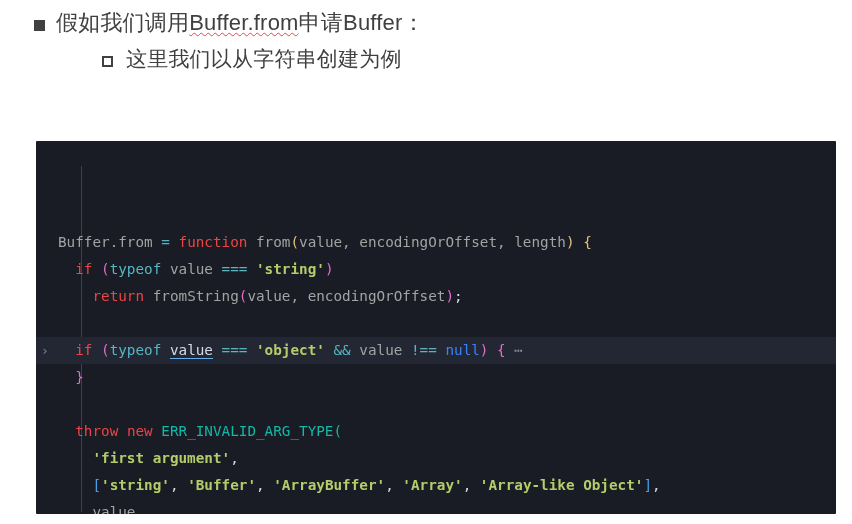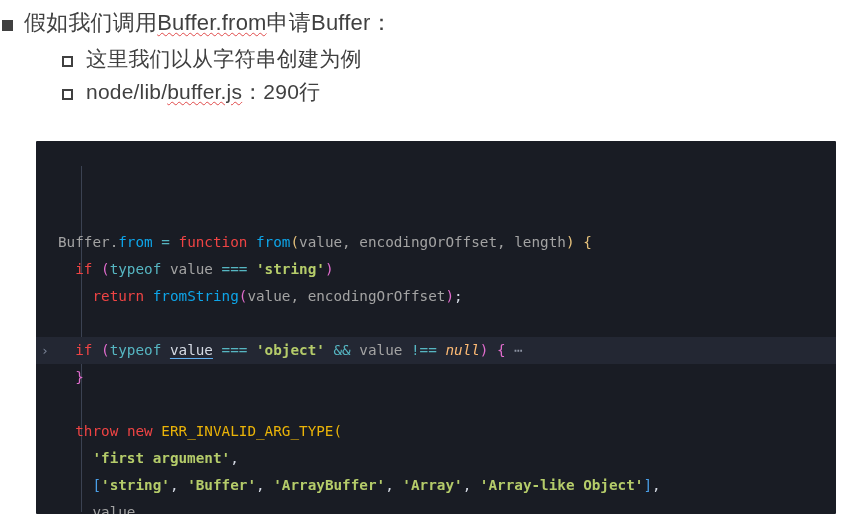--- a/index.html
+++ b/index.html
@@ -18,22 +18,22 @@
   
   .slide-body {
     padding: 12px 0 0 0;
   }
 
   .bullet-row {
     display: flex;
     align-items: flex-start;
     line-height: 1;
   }
-  .bullet-row.level-1 { padding-left: 2px; margin-bottom: 14px; }
-  .bullet-row.level-2 { padding-left: 62px; margin-bottom: 12px; }
+  .bullet-row.level-1 { padding-left: 34px; margin-bottom: 14px; }
+  .bullet-row.level-2 { padding-left: 62px; margin-bottom: 12px; margin-left: 40px; }
 
   .marker-filled {
     width: 11px;
     height: 11px;
     background: #404040;
     flex: 0 0 auto;
     margin-top: 8px;
     margin-right: 11px;
   }
   .marker-hollow {
@@ -105,49 +105,45 @@
     background: #3b4252;
     z-index: 0;
   }
   .ig-a { left: 45px; height: 346px; }
 
   .code-text { position: relative; z-index: 1; }
 
   
   .t-plain   { color: #a3a3a3; }
   .t-kw      { color: #ef4444; }   
-  .t-func    { color: #0ea5e9; }   
+  .t-func    { color: #a3a3a3; }   
   .t-op      { color: #56b6c2; }   
   .t-str     { color: #b5cc6a; font-weight: bold; }   
   .t-paren   { color: #e06ccd; }   
   .t-brace   { color: #e5c07b; }   
-  .t-yellow  { color: #eab308; }   
-  .t-const   { color: #fdba74; font-style: italic; }   
+  .t-yellow  { color: #14b8a6; }   
+  .t-const   { color: #3b82f6; }   
   .t-bracket { color: #4a9fe8; }   
   .t-punc    { color: #d5dae4; }
   .t-dots    { color: #8d94a3; }
   .t-under   { color: #d5dae4; text-decoration: underline; text-decoration-color: #61afef; text-underline-offset: 3px; }
   .t-dot-lead{ color: #3b4252; }
 </style>
 </head>
 <body>
 
 <div class="slide-body" id="bullet-list">
     <div class="bullet-row level-1">
       <span class="marker-filled"></span>
       <span class="bullet-text"><span>假如我们调用</span><span class="squiggle">Buffer.from</span><span>申请Buffer：</span></span>
     </div>
     <div class="bullet-row level-2">
       <span class="marker-hollow"></span>
       <span class="bullet-text"><span>这里我们以从字符串创建为例</span></span>
     </div>
-    <div class="bullet-row level-2">
-      <span class="marker-hollow"></span>
-      <span class="bullet-text"><span>node/lib/</span><span class="squiggle">buffer.js</span><span>：290行</span></span>
-    </div>
   </div>
 
 <div class="code-block">
   <div class="code-inner">
     <div class="indent-guide ig-a"></div>
     <div id="code-lines"><div class="code-line"><span class="code-text"><span class="t-plain">Buffer</span><span class="t-plain">.</span><span class="t-func">from</span><span class="t-plain"> </span><span class="t-op">=</span><span class="t-plain"> </span><span class="t-kw">function</span><span class="t-plain"> </span><span class="t-func">from</span><span class="t-brace">(</span><span class="t-plain">value, encodingOrOffset, length</span><span class="t-brace">)</span><span class="t-plain"> </span><span class="t-brace">{</span></span></div><div class="code-line"><span class="code-text"><span class="t-dot-lead">  </span><span class="t-kw">if</span><span class="t-plain"> </span><span class="t-paren">(</span><span class="t-op">typeof</span><span class="t-plain"> value </span><span class="t-op">===</span><span class="t-plain"> </span><span class="t-str">'string'</span><span class="t-paren">)</span></span></div><div class="code-line"><span class="code-text"><span class="t-dot-lead">    </span><span class="t-kw">return</span><span class="t-plain"> </span><span class="t-func">fromString</span><span class="t-paren">(</span><span class="t-plain">value, encodingOrOffset</span><span class="t-paren">)</span><span class="t-punc">;</span></span></div><div class="code-line"><span class="code-text"></span></div><div class="code-line highlight"><span class="gutter-chevron">›</span><span class="code-text"><span class="t-dot-lead">  </span><span class="t-kw">if</span><span class="t-plain"> </span><span class="t-paren">(</span><span class="t-op">typeof</span><span class="t-plain"> </span><span class="t-under">value</span><span class="t-plain"> </span><span class="t-op">===</span><span class="t-plain"> </span><span class="t-str">'object'</span><span class="t-plain"> </span><span class="t-op">&amp;&amp;</span><span class="t-plain"> value </span><span class="t-op">!==</span><span class="t-plain"> </span><span class="t-const">null</span><span class="t-paren">)</span><span class="t-plain"> </span><span class="t-paren">{</span><span class="t-dots"> ⋯</span></span></div><div class="code-line"><span class="code-text"><span class="t-dot-lead">  </span><span class="t-paren">}</span></span></div><div class="code-line"><span class="code-text"></span></div><div class="code-line"><span class="code-text"><span class="t-dot-lead">  </span><span class="t-kw">throw</span><span class="t-plain"> </span><span class="t-kw">new</span><span class="t-plain"> </span><span class="t-yellow">ERR_INVALID_ARG_TYPE</span><span class="t-yellow">(</span></span></div><div class="code-line"><span class="code-text"><span class="t-dot-lead">    </span><span class="t-str">'first argument'</span><span class="t-punc">,</span></span></div><div class="code-line"><span class="code-text"><span class="t-dot-lead">    </span><span class="t-bracket">[</span><span class="t-str">'string'</span><span class="t-punc">, </span><span class="t-str">'Buffer'</span><span class="t-punc">, </span><span class="t-str">'ArrayBuffer'</span><span class="t-punc">, </span><span class="t-str">'Array'</span><span class="t-punc">, </span><span class="t-str">'Array-like Object'</span><span class="t-bracket">]</span><span class="t-punc">,</span></span></div><div class="code-line"><span class="code-text"><span class="t-dot-lead">    </span><span class="t-plain">value</span></span></div></div>
   </div>
 </div>
 
 </body></html>

